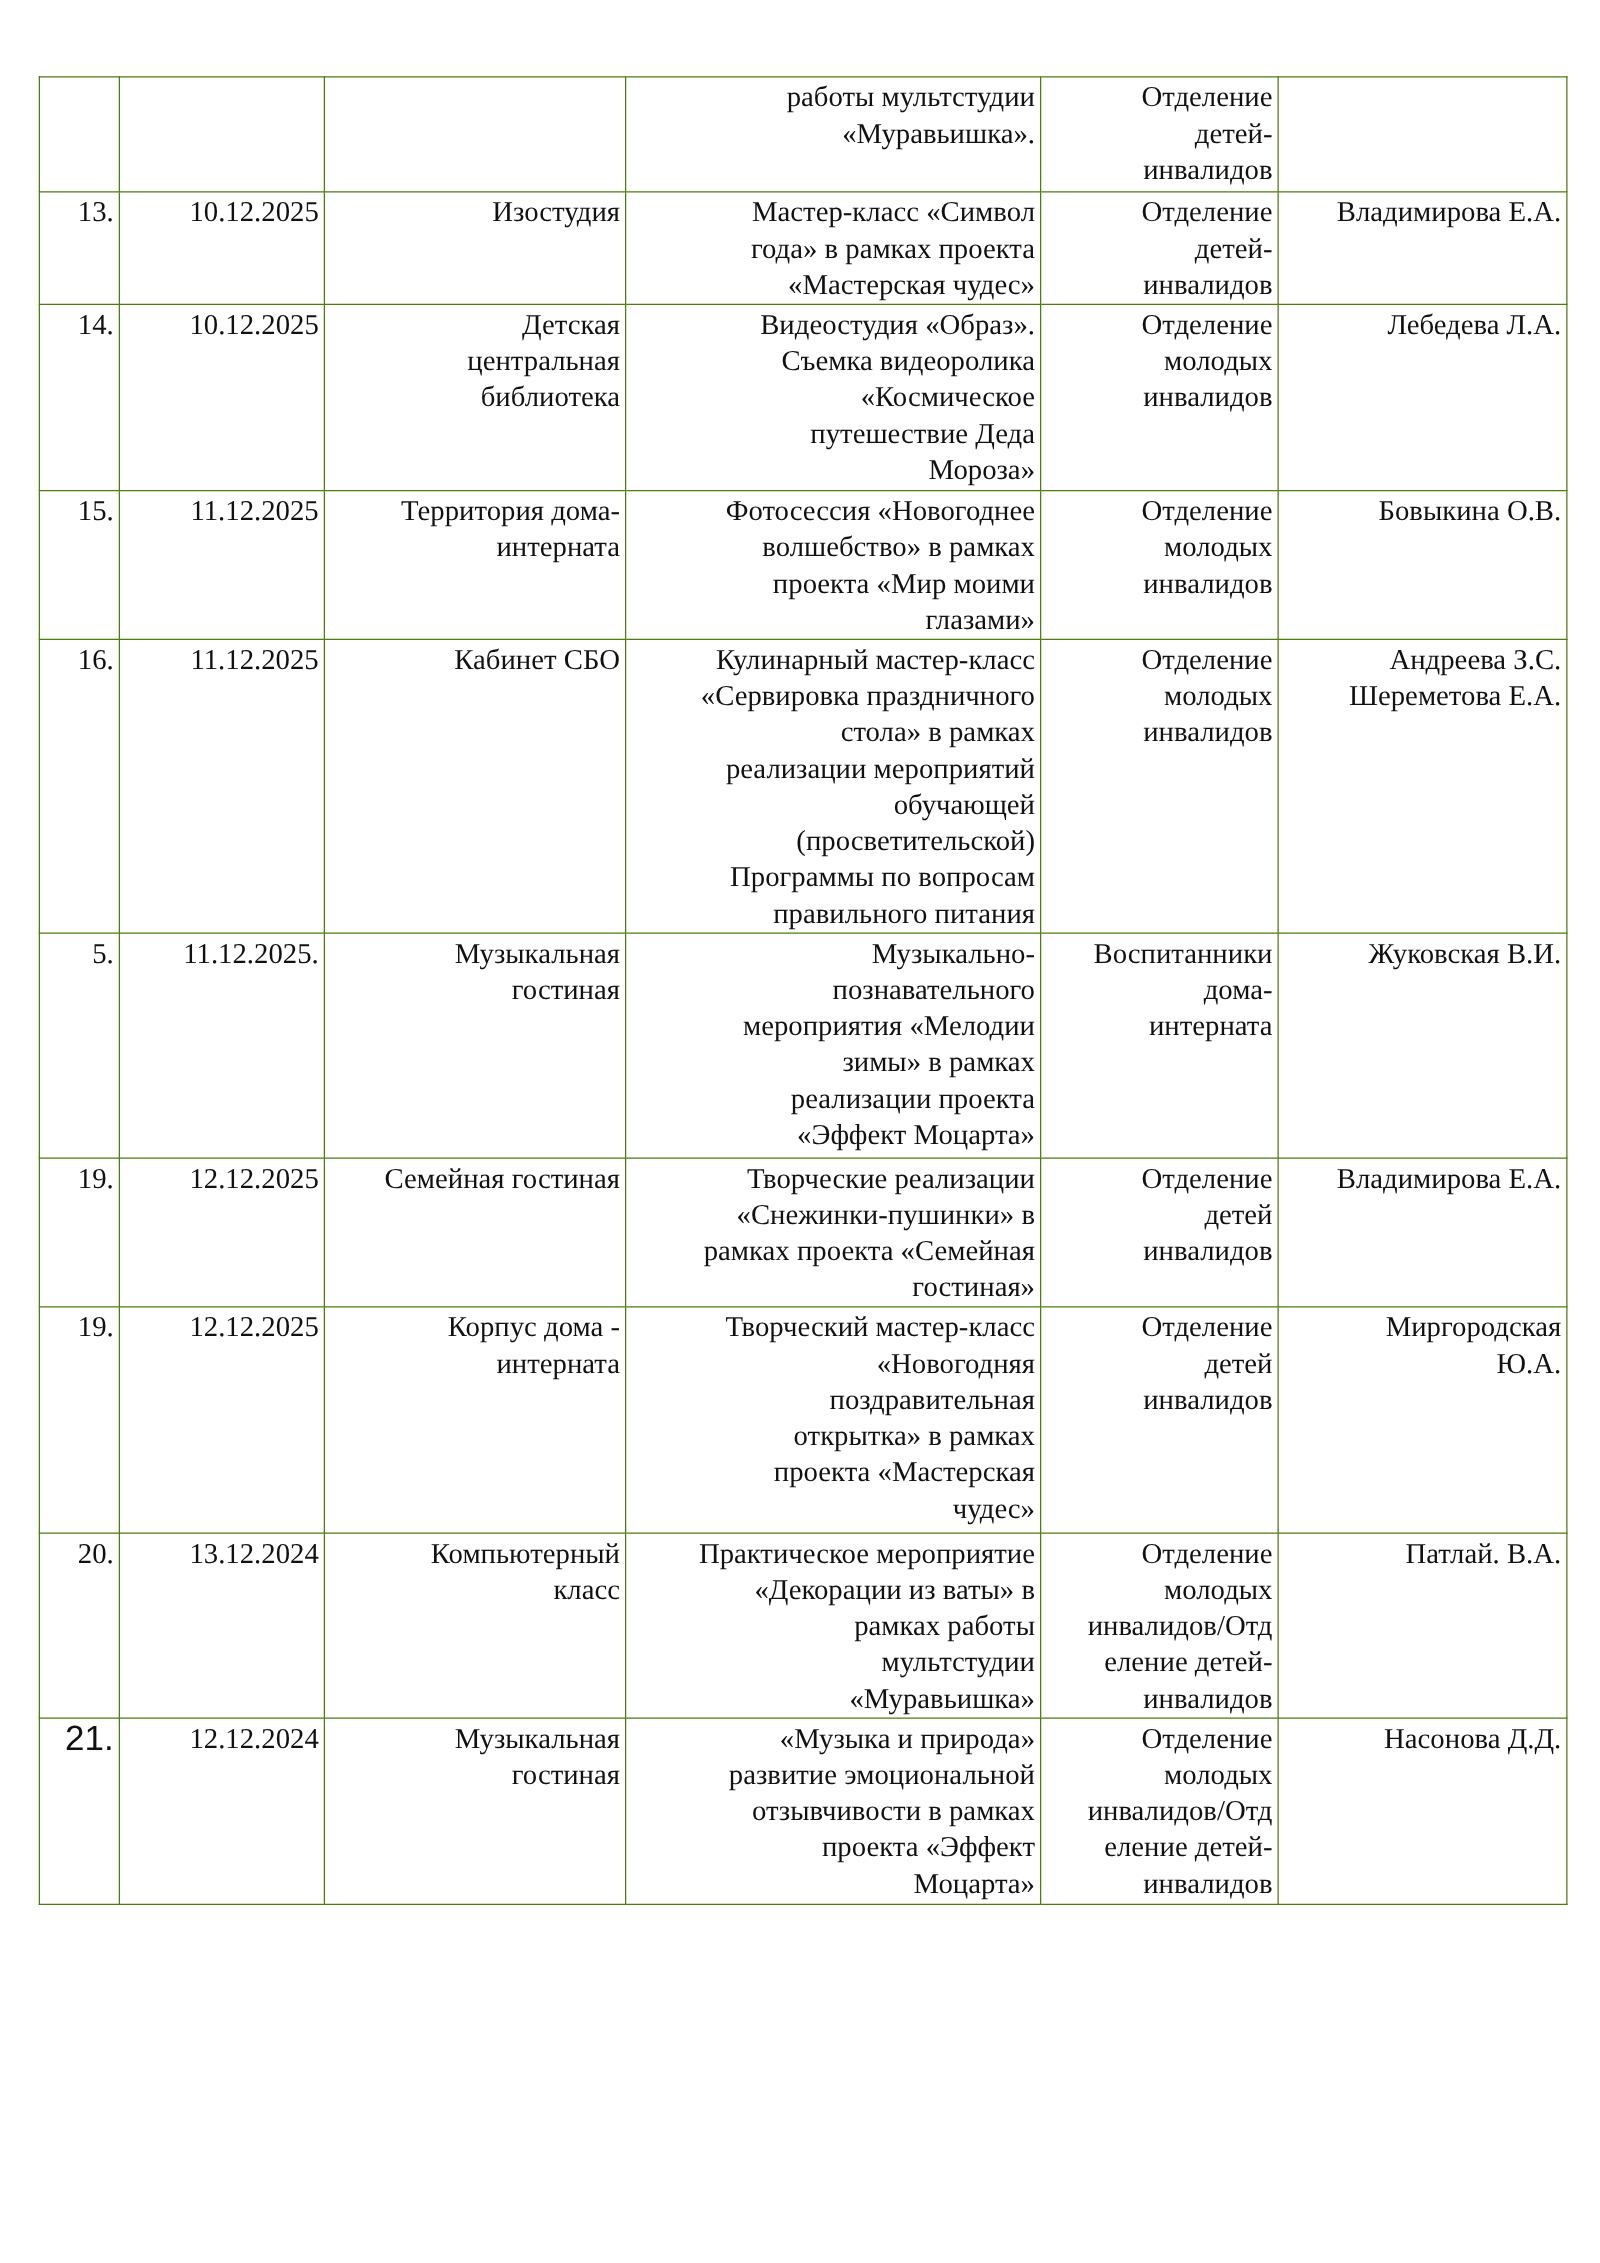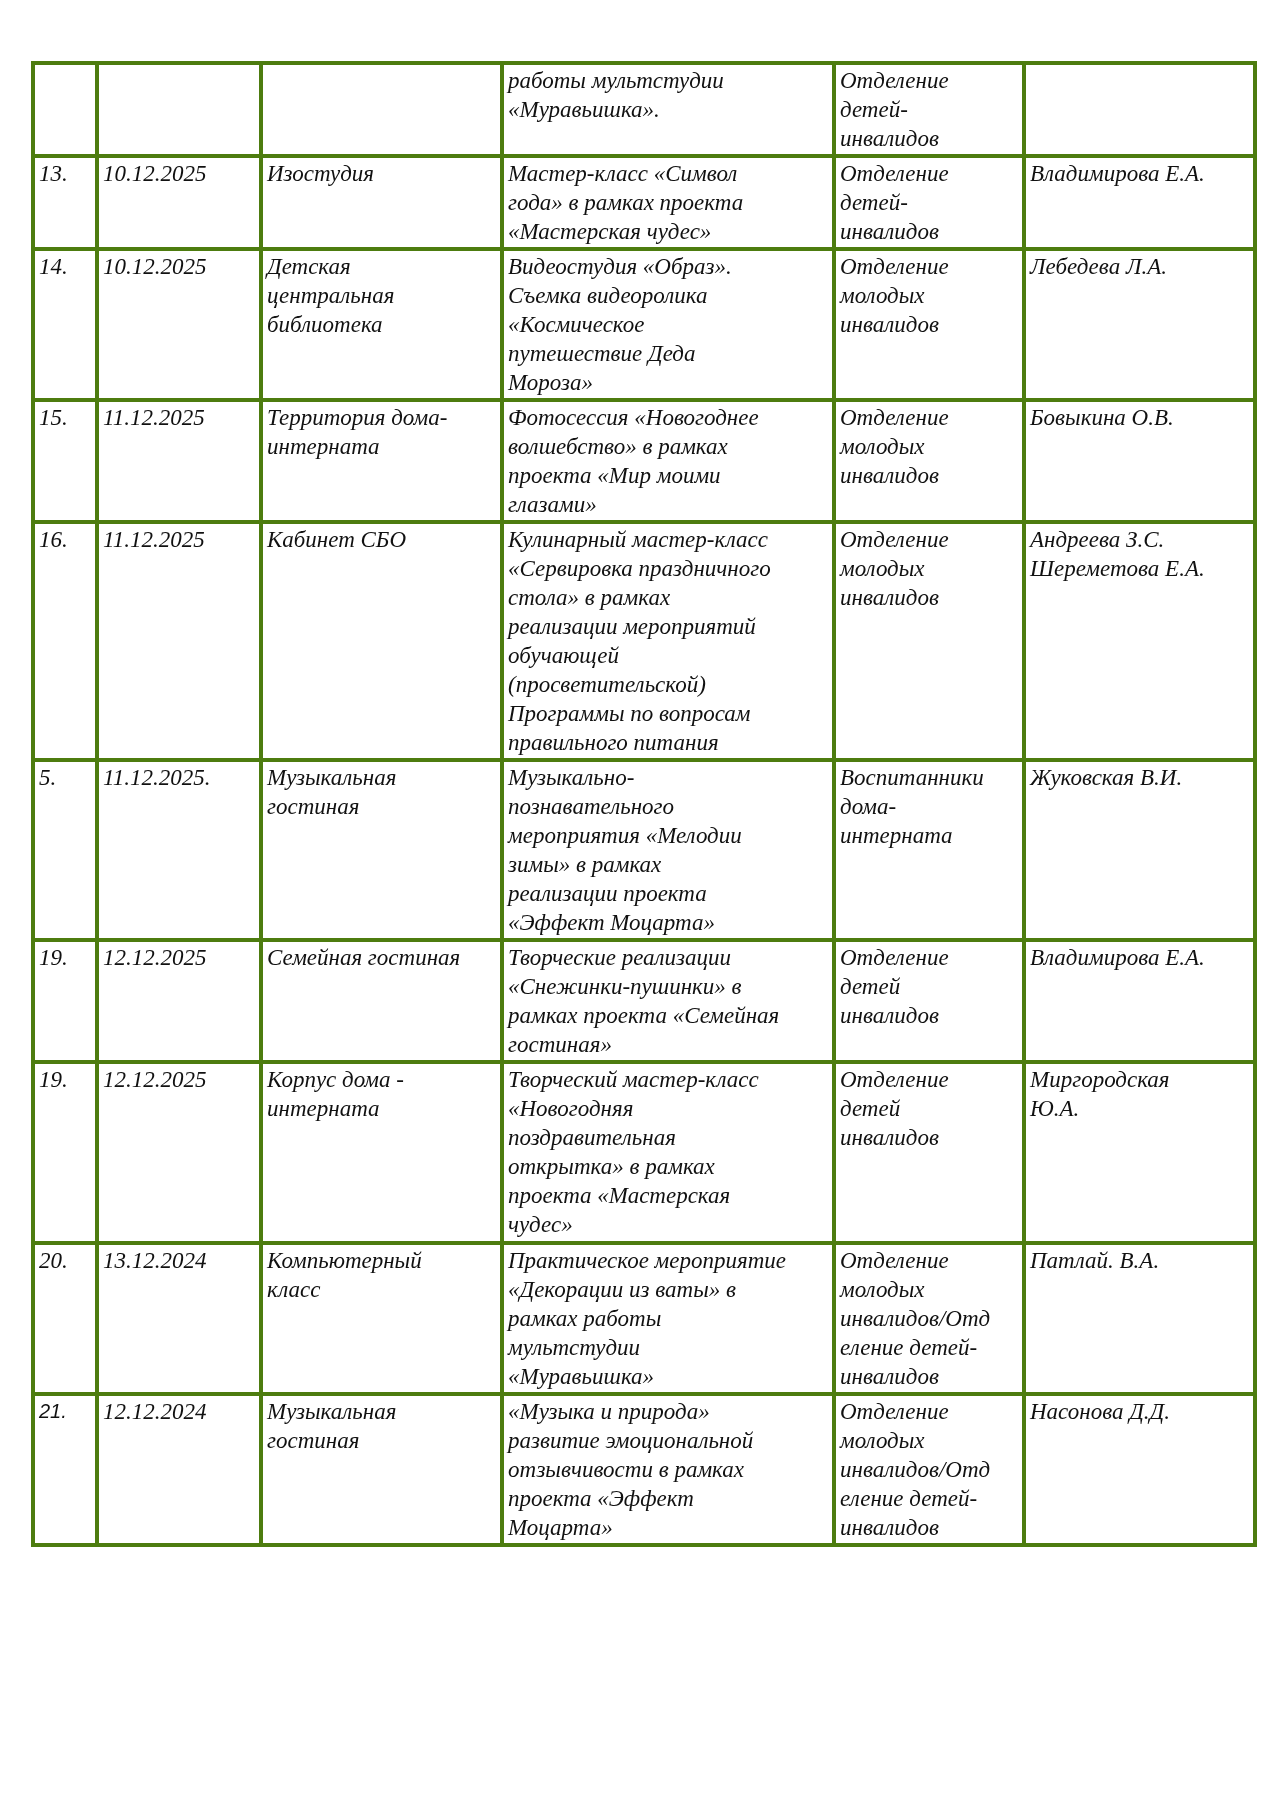--- a/index.html
+++ b/index.html
@@ -18,34 +18,33 @@
   }
   table.schedule {
     position: absolute;
     left: 31px;
     top: 61px;
     width: 1222px;
     border-collapse: collapse;
     table-layout: fixed;
   }
   table.schedule td {
-    border: 4px solid #4d7c0f;
+    border: 1px solid #4d7c0f;
     vertical-align: top;
-    text-align: left;
+    text-align: right;
     padding: 1px 4px;
     font-size: 23px;
     line-height: 29px;
     white-space: pre-line;
     overflow: hidden;
-    font-style: italic;
   }
   td.cell-number { font-size: 23px; }
   td.cell-number.num-sans {
     font-family: "Liberation Sans", "DejaVu Sans", sans-serif;
-    font-size: 20px;
+    font-size: 28px;
   }
 </style>
 </head>
 <body>
 
 <div class="page">
   <table class="schedule">
     <colgroup>
         <col style="width: 64px;">
         <col style="width: 164px;">

